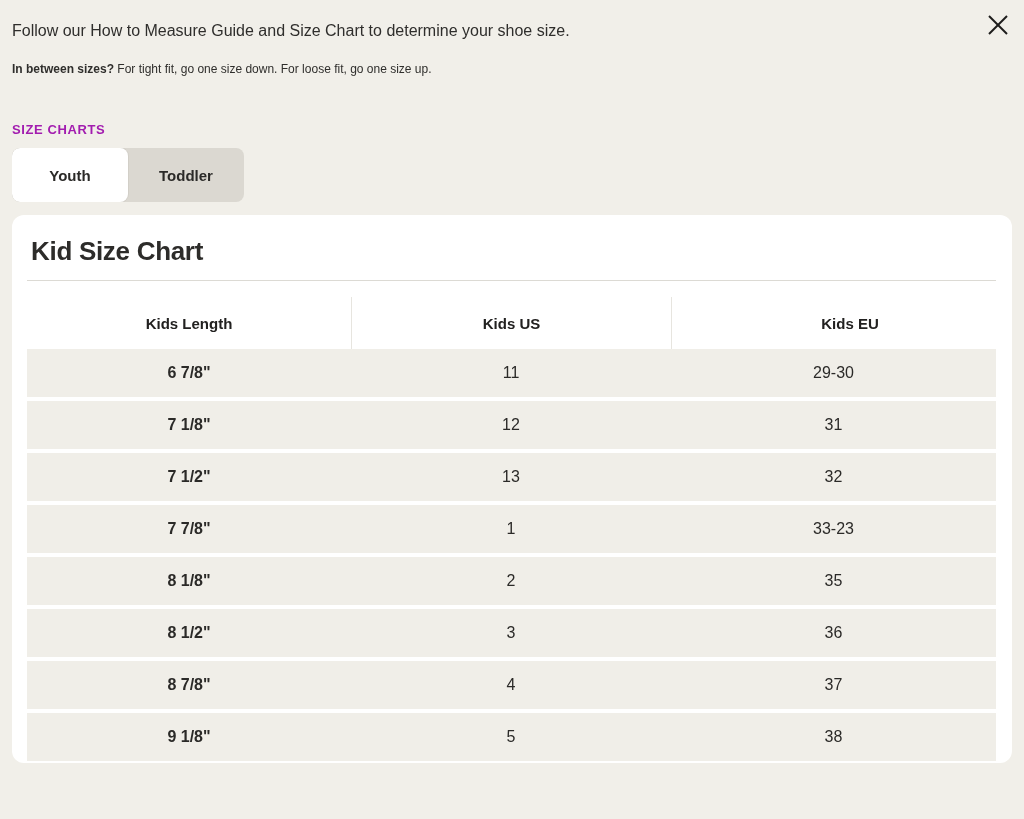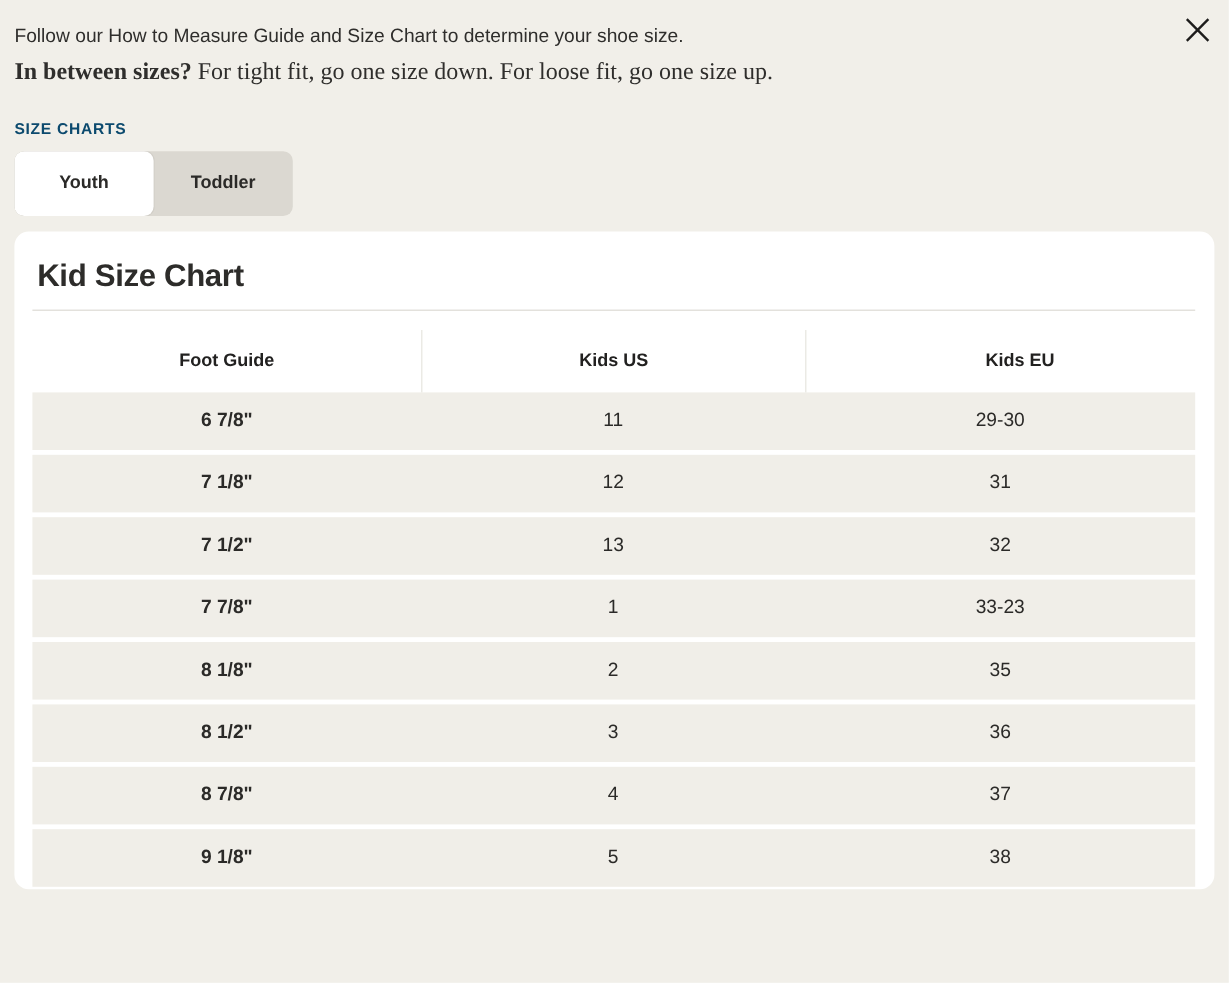--- a/index.html
+++ b/index.html
@@ -40,34 +40,33 @@
     cursor:pointer;
     display:flex;align-items:center;justify-content:center;
   }
   .subtitle{
     margin:13px 0 0 0;
     font-size:16px;
     line-height:1.3;
     color:#2f2e2c;
   }
   .tip{
-    margin:5px 0 0 0;
-    font-size:20px;
+    margin:20px 0 0 0;
+    font-size:12px;
     line-height:1.3;
     color:#2f2e2c;
-    font-family:Liberation Serif, serif;
   }
   .tip b{font-weight:700;}
 
   .size-charts-label{
-    margin-top:27px;
+    margin-top:45px;
     font-size:13px;
     font-weight:700;
     letter-spacing:0.6px;
-    color:#0c4a6e;
+    color:#a21caf;
   }
   .tab-group{
     margin-top:11px;
     width:232px;height:54px;
     background:var(--tab-container-bg);
     border-radius:8px;
     display:flex;
     overflow:hidden;
   }
   .tab{
@@ -160,21 +159,21 @@
     <button class="tab active">Youth</button>
     <button class="tab">Toddler</button>
   </div>
 
   <div class="card">
     <h2 class="card-title">Kid Size Chart</h2>
     <hr class="card-rule">
 
     <div class="table">
       <div class="thead">
-        <div class="th c0">Foot Guide</div>
+        <div class="th c0">Kids Length</div>
         <div class="th c1">Kids US</div>
         <div class="th c2">Kids EU</div>
       </div>
       <div>
           <div class="trow">
             <div class="tcell c0">6 7/8"</div>
             <div class="tcell c1">11</div>
             <div class="tcell c2">29-30</div>
           </div>
           <div class="trow">

